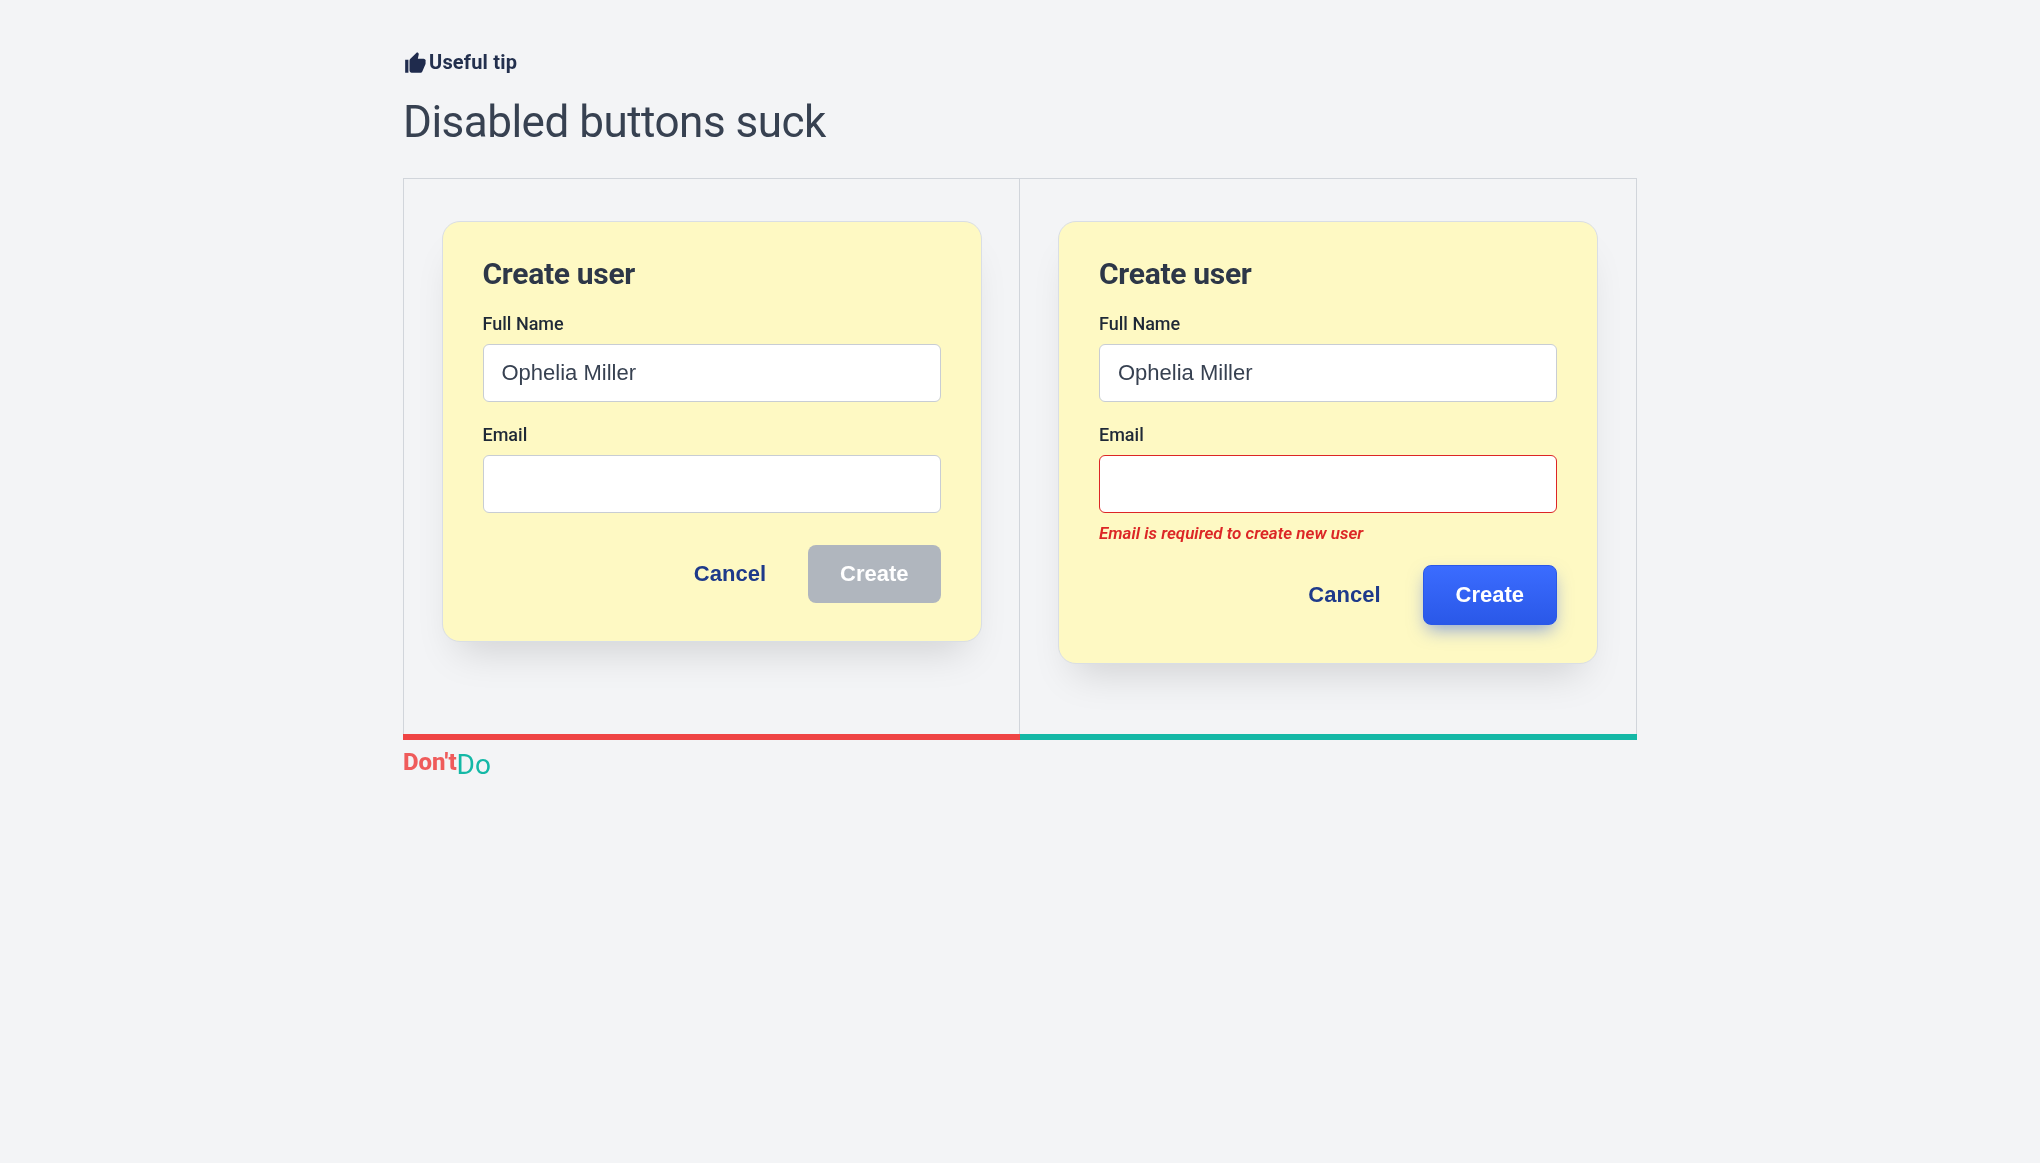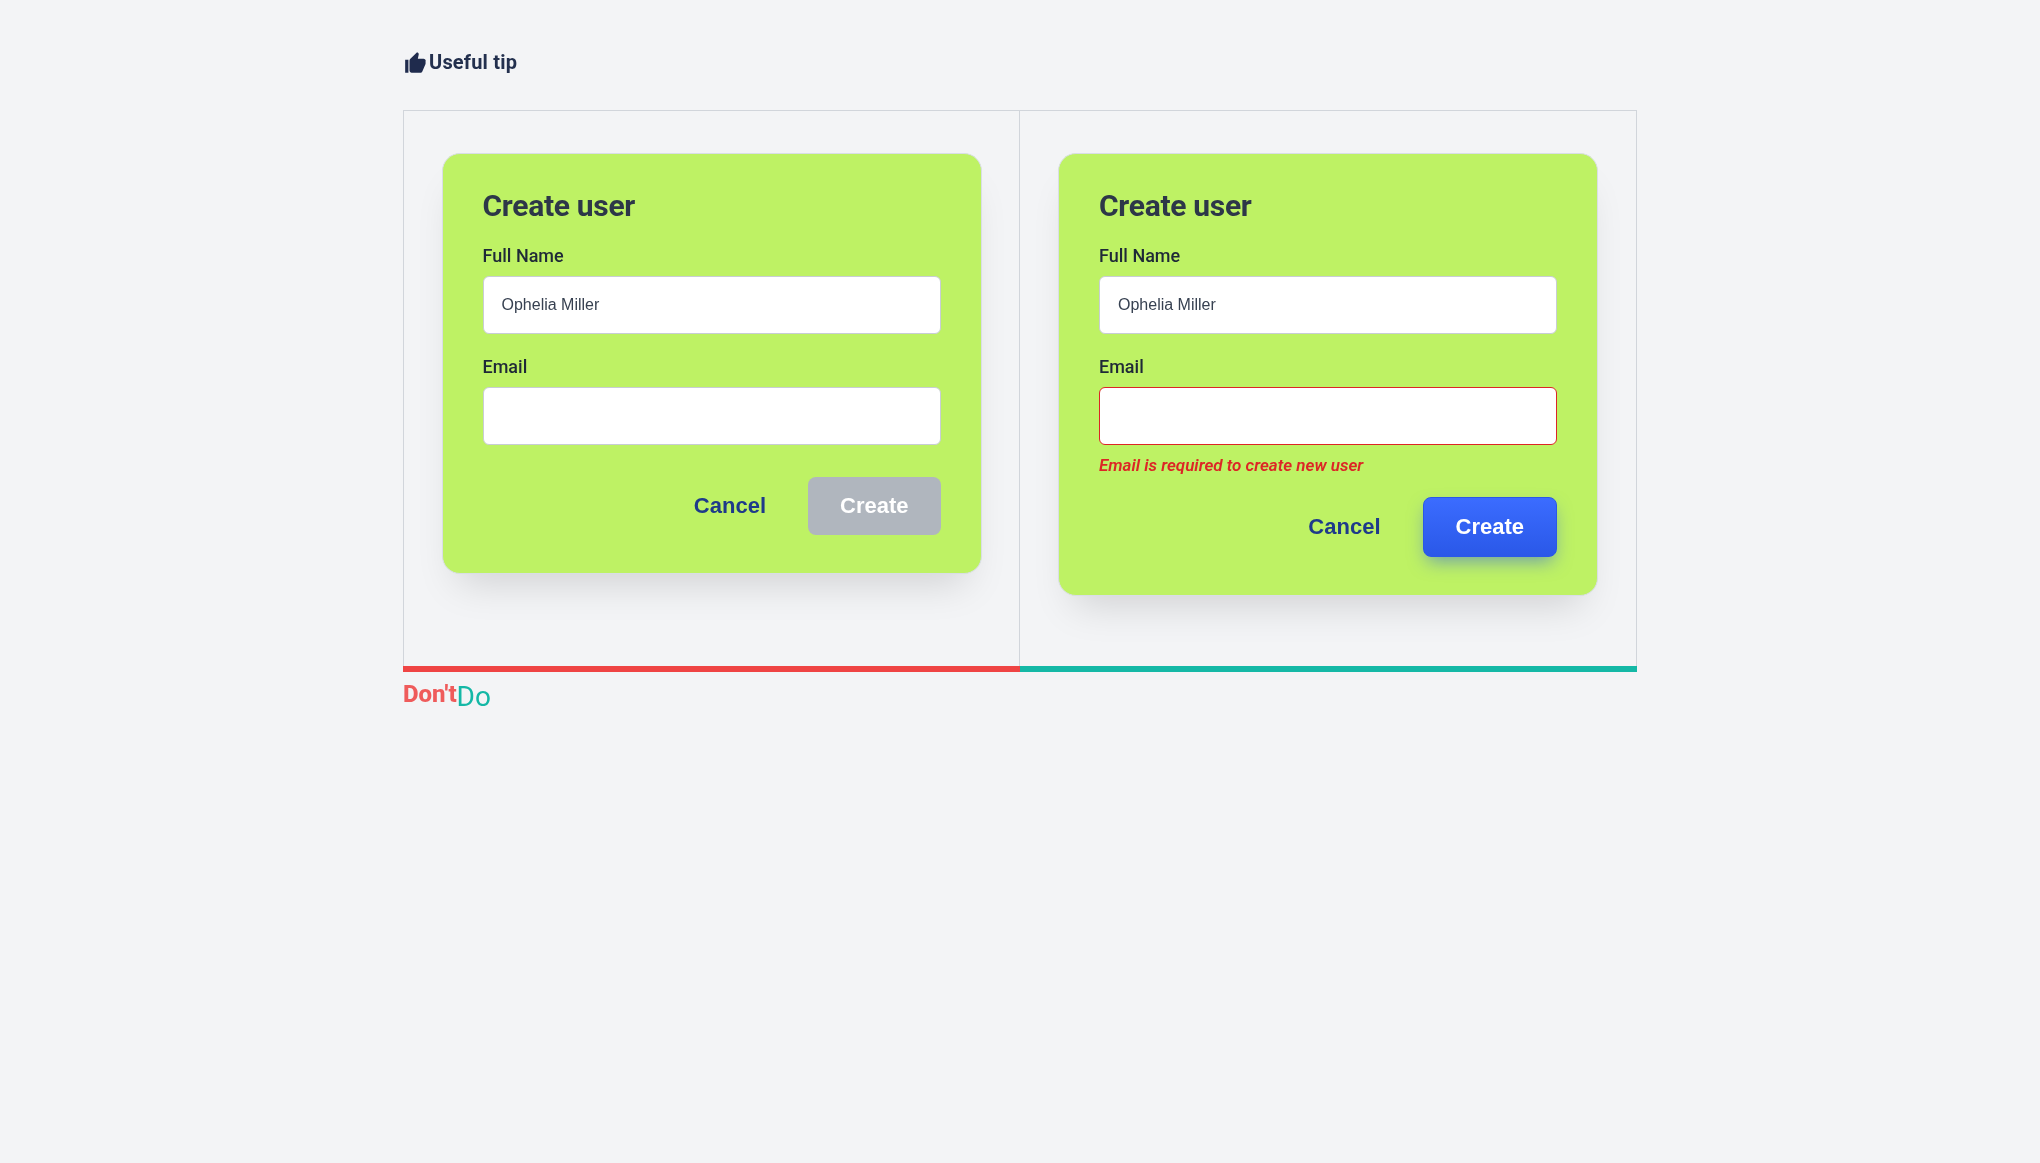--- a/index.html
+++ b/index.html
@@ -54,21 +54,21 @@
     flex: 1 1 50%;
     padding: 42px 36px 70px 36px;
     display: flex;
     justify-content: center;
     align-items: flex-start;
   }
   .pane.left { border-right: 1px solid #d1d5db; }
 
   .card {
     width: 540px;
-    background: #bef264;
+    background: #fef9c3;
     border: 1px solid #d9dee5;
     border-radius: 18px;
     padding: 34px 40px 38px 40px;
     box-shadow: 0 24px 40px -16px rgba(0,0,0,0.15);
   }
   .card-title {
     font-size: 30px;
     font-weight: 700;
     color: #2d3748;
     letter-spacing: -0.3px;
@@ -79,21 +79,21 @@
     font-weight: 500;
     color: #1f2937;
     margin-bottom: 10px;
   }
   .field-input {
     width: 100%;
     height: 58px;
     border: 1px solid #c8cdd4;
     border-radius: 6px;
     padding: 0 18px;
-    font-size: 16px;
+    font-size: 22px;
     color: #374151;
     background: #fff;
     outline: none;
     margin-bottom: 22px;
   }
   .field-input.error {
     border: 1px solid #dc2626;
     margin-bottom: 10px;
   }
   .error-text {
@@ -183,20 +183,21 @@
 
   <div class="header">
     <div class="tag-row">
       <span>
         <svg class="thumb-icon" viewBox="0 0 24 24" fill="currentColor" aria-hidden="true">
           <path d="M2 21h3V9H2v12zm19-11c0-1.1-.9-2-2-2h-5.3l.8-3.8.03-.32c0-.41-.17-.79-.44-1.06L13 2 6.6 8.4C6.22 8.78 6 9.3 6 9.83V19c0 1.1.9 2 2 2h8c.82 0 1.54-.5 1.84-1.22l2.86-6.67c.09-.23.14-.47.14-.72V10z"></path>
         </svg>
       </span>
       <span class="tag-label">Useful tip</span>
     </div>
+    <h1 class="headline">Disabled buttons suck</h1>
   </div>
 
   <div class="compare">
 
     <div class="pane left">
       <div class="card">
         <div class="card-title">Create user</div>
 
         <div class="field-label">Full Name</div>
         <input class="field-input" type="text" value="Ophelia Miller" style="">

